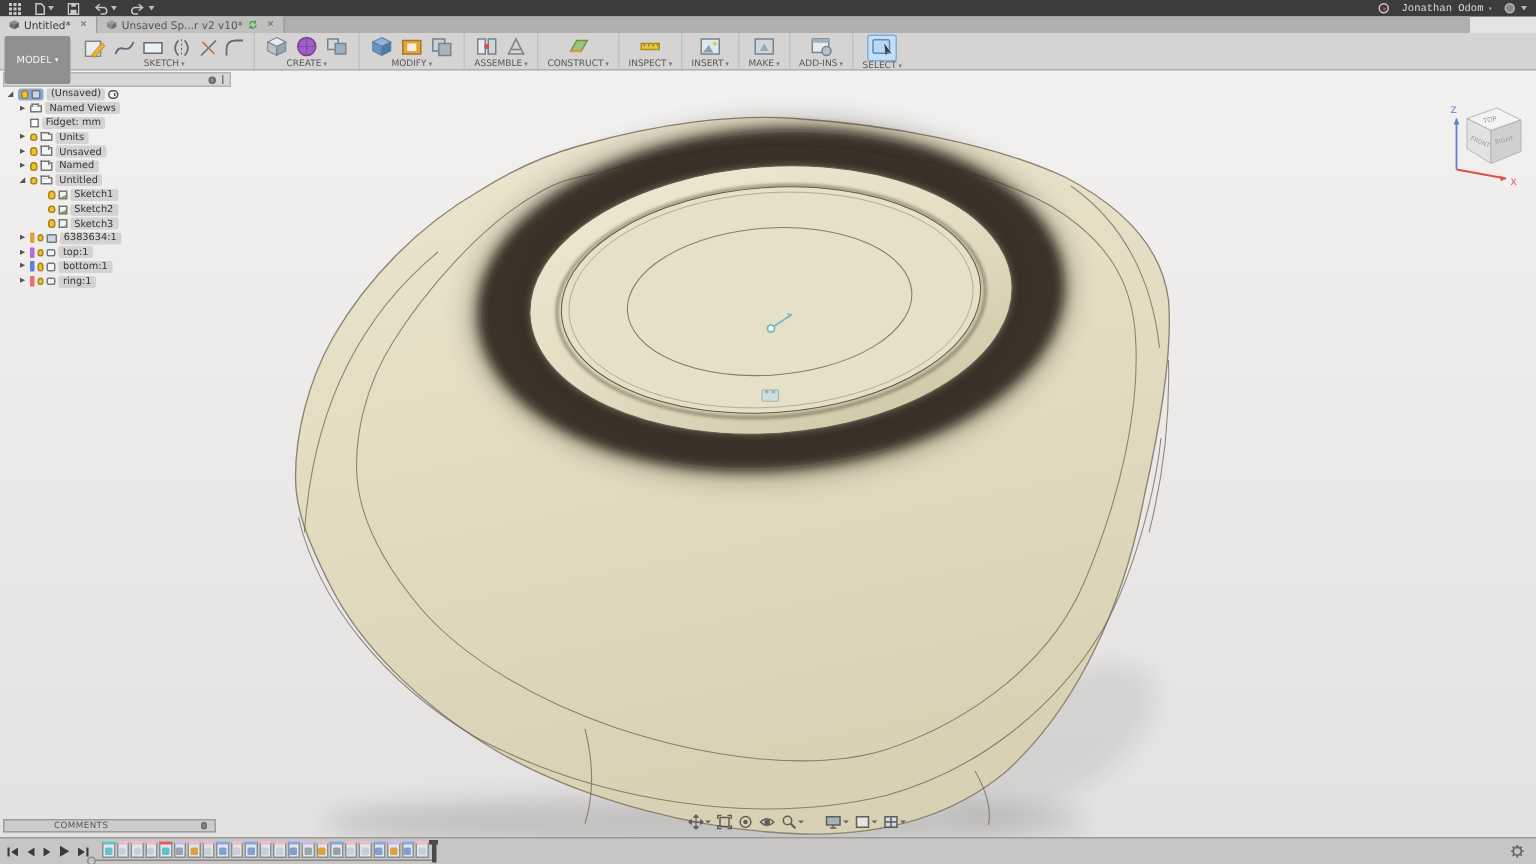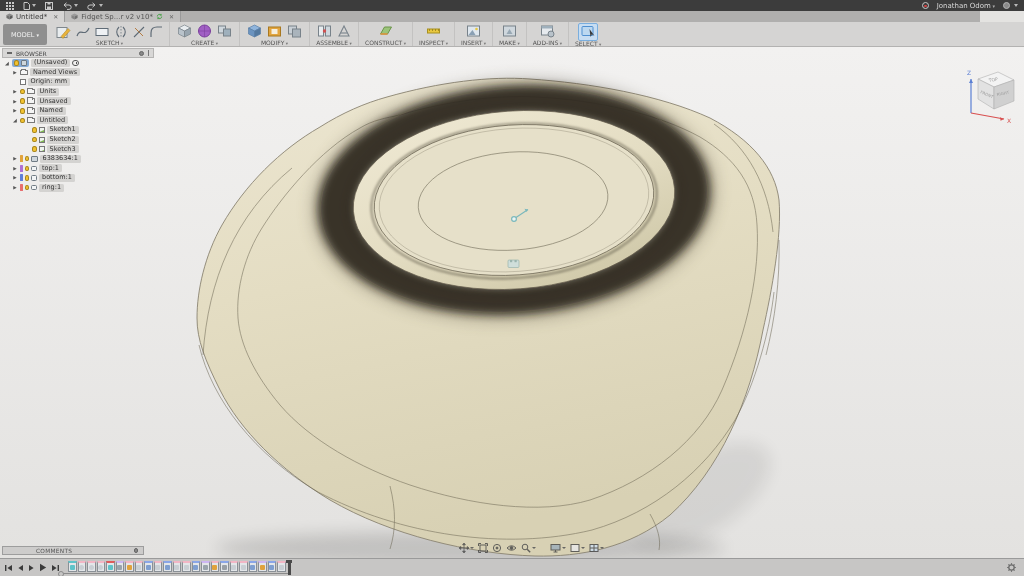--- a/index.html
+++ b/index.html
@@ -9,36 +9,36 @@
 
   
   .titlebar { position:absolute; left:0; top:0; width:1024px; height:11px; background:#3c3c3c; display:flex; align-items:center; padding:0 6px; z-index:30; }
   .tb-left { display:flex; align-items:center; gap:9px; }
   .tb-ic { display:flex; align-items:center; height:9px; }
   .tb-ic svg { display:block; }
   .caret { width:0; height:0; border-left:2.5px solid transparent; border-right:2.5px solid transparent; border-top:3px solid #b9b9b9; margin-left:2px; }
   .tb-right { margin-left:auto; display:flex; align-items:center; gap:8px; }
   .record-dot { width:7px; height:7px; border:1px solid #c9c9c9; border-radius:50%; position:relative; }
   .record-dot::after { content:""; position:absolute; left:1.5px; top:1.5px; width:2.5px; height:2.5px; background:#d04040; border-radius:50%; }
-  .user-name { color:#d8d8d8; font-size:7px; }
+  .user-name { color:#d8d8d8; font-size:7px;font-family:Liberation Mono, monospace; }
   .user-name::after { content:" ▾"; font-size:5px; color:#aaa; }
   .avatar { width:7px; height:7px; border-radius:50%; background:#8a8a8a; border:1px solid #b5b5b5; }
   .avatar-caret { width:0;height:0;border-left:2.5px solid transparent;border-right:2.5px solid transparent;border-top:3px solid #b9b9b9; margin-left:-4px;}
 
   
   .tabbar { position:absolute; left:0; top:11px; width:980px; height:11px; background:#b0afae; display:flex; z-index:30; }
   .tab { height:11px; display:flex; align-items:center; gap:3px; padding:0 6px; font-size:7px; color:#3a3a3a; border-right:1px solid #9a9a9a; }
   .tab.active { background:#d5d4d3; }
   .tab.inactive { background:#c0bfbe; color:#555; }
   .tab-close { font-size:6px; color:#666; margin-left:3px; }
   .doc-cube { width:7px; height:7px; }
 
   
   .ribbon { position:absolute; left:0; top:22px; width:1024px; height:25px; background:#d5d4d3; border-bottom:1px solid #b3b2b1; display:flex; align-items:stretch; z-index:30; }
-  .model-btn { width:44px; height:21px; margin:2px 3px; background:#8f8f8f; border-radius:2px; color:#f2f2f2; font-size:6.5px; display:flex; align-items:center; justify-content:center; }
+  .model-btn { width:44px; height:32px; margin:2px 3px; background:#8f8f8f; border-radius:2px; color:#f2f2f2; font-size:6.5px; display:flex; align-items:center; justify-content:center; }
   .model-btn::after { content:" ▾"; font-size:5px; margin-left:2px; }
   .rgroup { display:flex; flex-direction:column; align-items:center; justify-content:flex-start; padding:1px 6px 0 6px; border-right:1px solid #c3c2c1; }
   .ricons { display:flex; align-items:center; gap:3px; height:17px; }
   .ric { display:flex; align-items:center; justify-content:center; }
   .ric svg { display:block; }
   .ric.sel { background:#c7ddf2; border:1px solid #7aaede; border-radius:2px; padding:0.5px; }
   .rlabel { font-size:6px; color:#555; margin-top:0; white-space:nowrap; }
   .rlabel::after { content:" ▾"; font-size:4.5px; color:#777; }
 
   
@@ -188,21 +188,21 @@
         <span class="clock"></span>
       </div>
 
       <div class="brow" style="padding-left:10px">
         <span class="tri">▶</span>
         <span class="bic fold"></span>
         <span class="pill">Named Views</span>
       </div>
       <div class="brow" style="padding-left:18px">
         <span class="bic docic"></span>
-        <span class="pill">Origin: mm</span>
+        <span class="pill">Fidget: mm</span>
       </div>
       <div class="brow" style="padding-left:10px">
         <span class="tri">▶</span>
         <span class="bulb"></span>
         <span class="bic fold"></span>
         <span class="pill">Units</span>
       </div>
       <div class="brow" style="padding-left:10px">
         <span class="tri">▶</span>
         <span class="bulb"></span>
@@ -411,21 +411,21 @@
         </svg>
       <span>Untitled*</span>
       <span class="tab-close">✕</span>
     </div>
     <div class="tab inactive">
       <svg class="doc-cube" viewBox="0 0 8 8">
           <polygon points="4,0.5 7.5,2.2 4,4 0.5,2.2" fill="#9a9a9a"></polygon>
           <polygon points="0.5,2.2 4,4 4,7.5 0.5,5.8" fill="#858585"></polygon>
           <polygon points="7.5,2.2 4,4 4,7.5 7.5,5.8" fill="#707070"></polygon>
         </svg>
-      <span>Fidget Sp...r v2 v10*</span>
+      <span>Unsaved Sp...r v2 v10*</span>
       <svg width="7" height="7" viewBox="0 0 8 8" fill="none" stroke="#3f9f3f" stroke-width="1">
           <path d="M1.5 4 a2.5 2.5 0 0 1 4.5 -1.5"></path>
           <path d="M6.5 4 a2.5 2.5 0 0 1 -4.5 1.5"></path>
           <path d="M6 1 v1.6 h-1.6" stroke-width="0.8"></path>
           <path d="M2 7 v-1.6 h1.6" stroke-width="0.8"></path>
         </svg>
       <span class="tab-close">✕</span>
     </div>
   </div>
 

